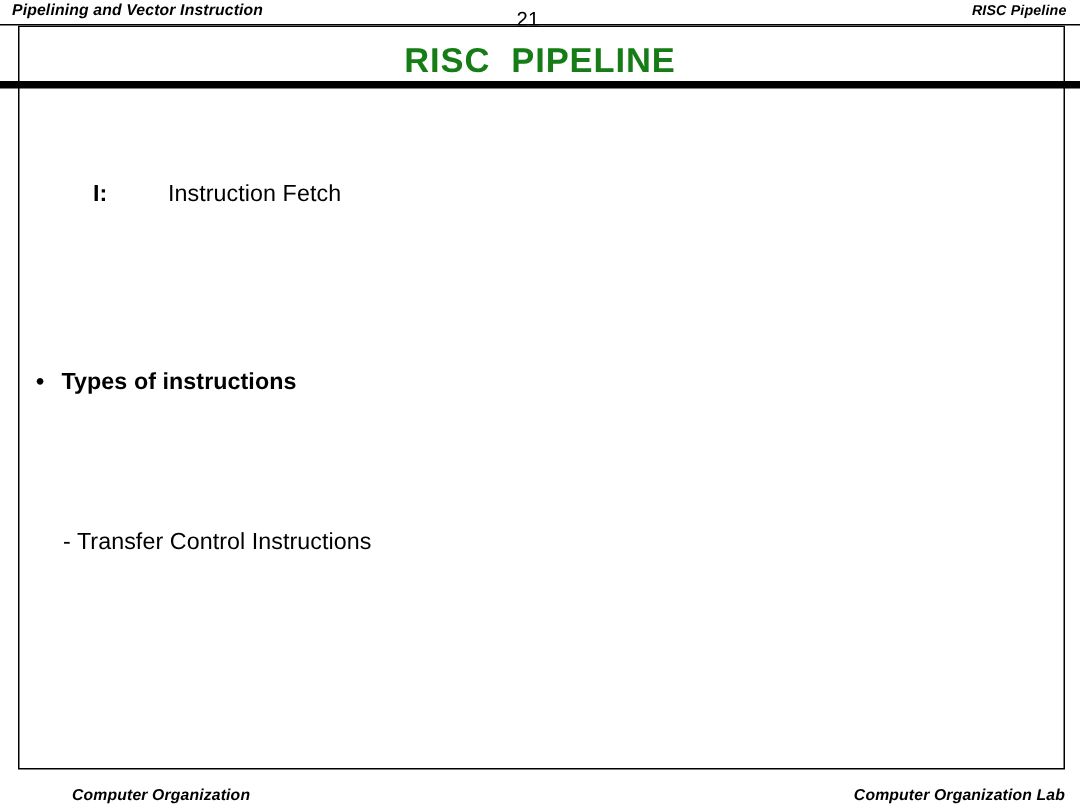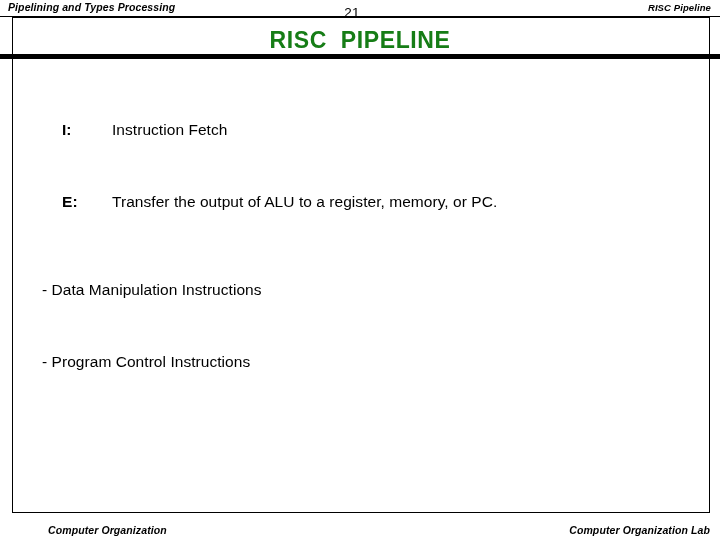--- a/index.html
+++ b/index.html
@@ -169,36 +169,35 @@
     font-style: italic;
     letter-spacing: 0.1px;
     white-space: nowrap;
   }
 </style>
 </head>
 <body>
 
 <div id="slide">
 
-  <div class="hdr-left">Pipelining and Types Processing</div>
+  <div class="hdr-left">Pipelining and Vector Instruction</div>
   <div class="hdr-page">21</div>
   <div class="hdr-right">RISC Pipeline</div>
   <div class="hdr-rule"></div>
 
   <div id="frame"></div>
 
   <div class="slide-title" style="color: rgb(22, 125, 22);">RISC  PIPELINE</div>
   <div class="title-bar"></div>
 
 
   <div class="stage-row stage-i"><span class="stage-key">I:</span><span class="stage-val">Instruction Fetch</span></div>
 
 
-  <div class="stage-row stage-e"><span class="stage-key">E:</span><span class="stage-val">Transfer the output of ALU to a register, memory, or PC.</span></div>
-
-
-  <div class="sub-item sub-1">- Data Manipulation Instructions</div>
-  <div class="sub-item sub-3">- Program Control Instructions</div>
+
+  <div class="bullet bullet-2"><span class="dot">•</span><span>Types of instructions</span></div>
+
+  <div class="sub-item sub-3">- Transfer Control Instructions</div>
 
   <div class="ftr-left">Computer Organization</div>
   <div class="ftr-right">Computer Organization Lab</div>
 
 </div>
 
 </body></html>

